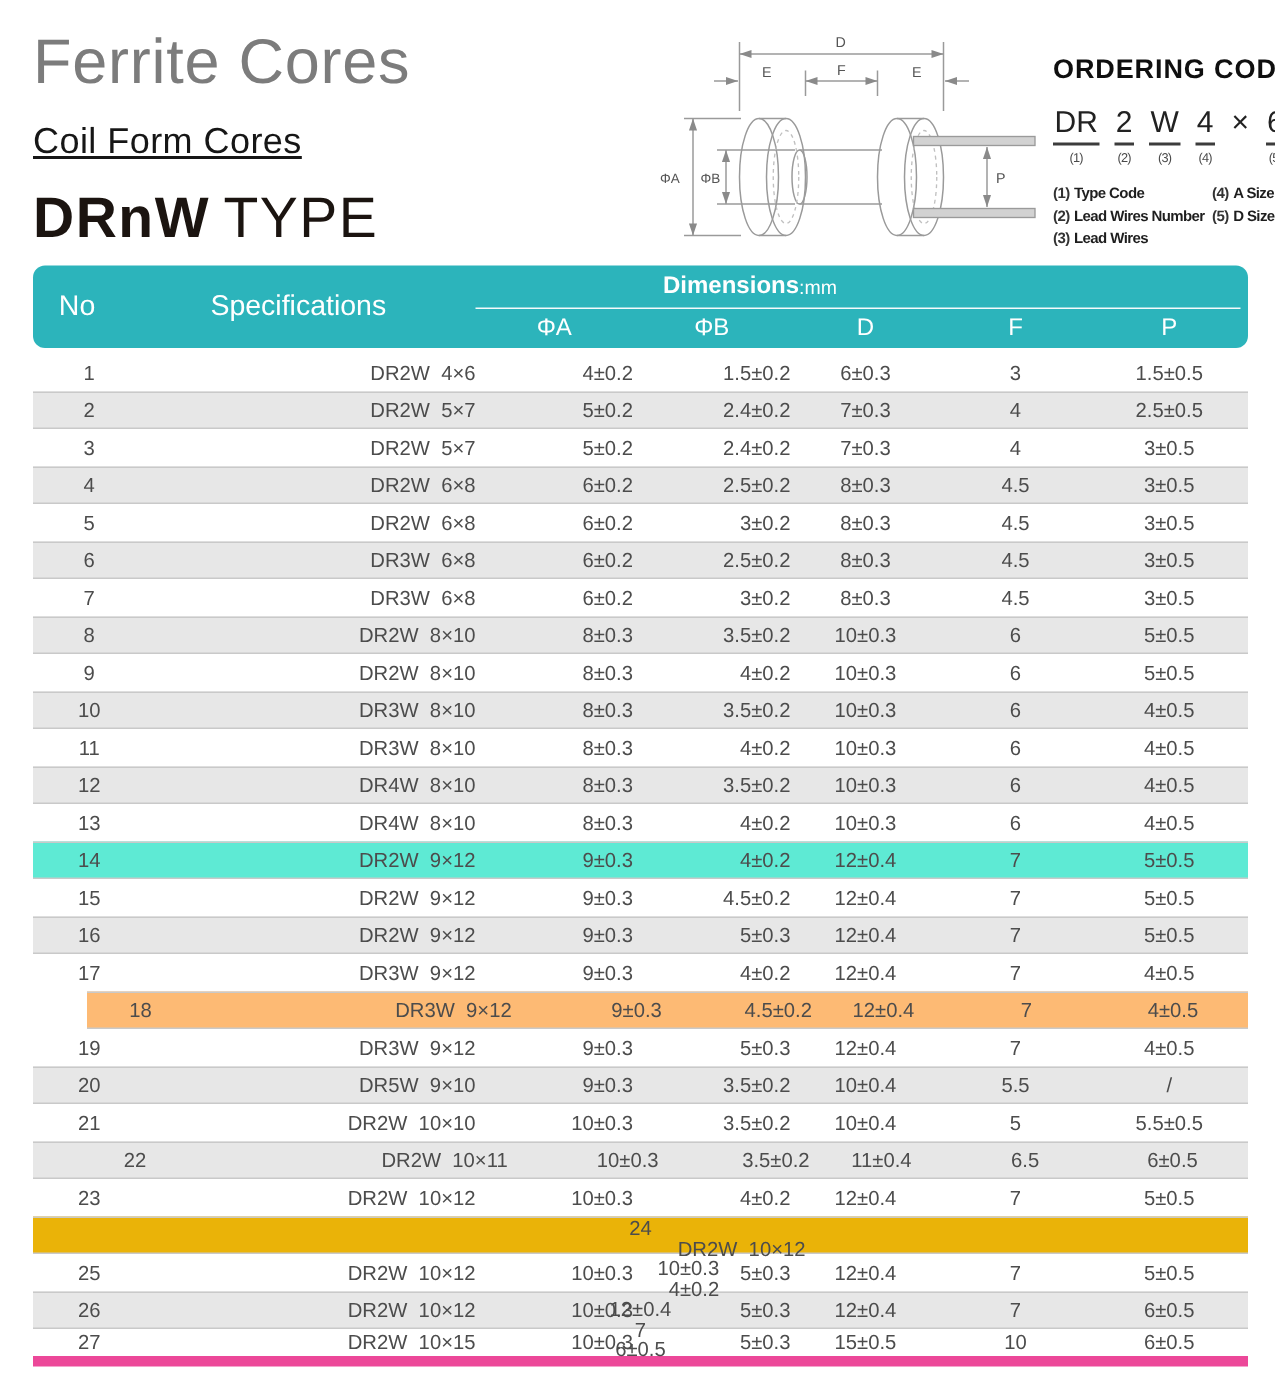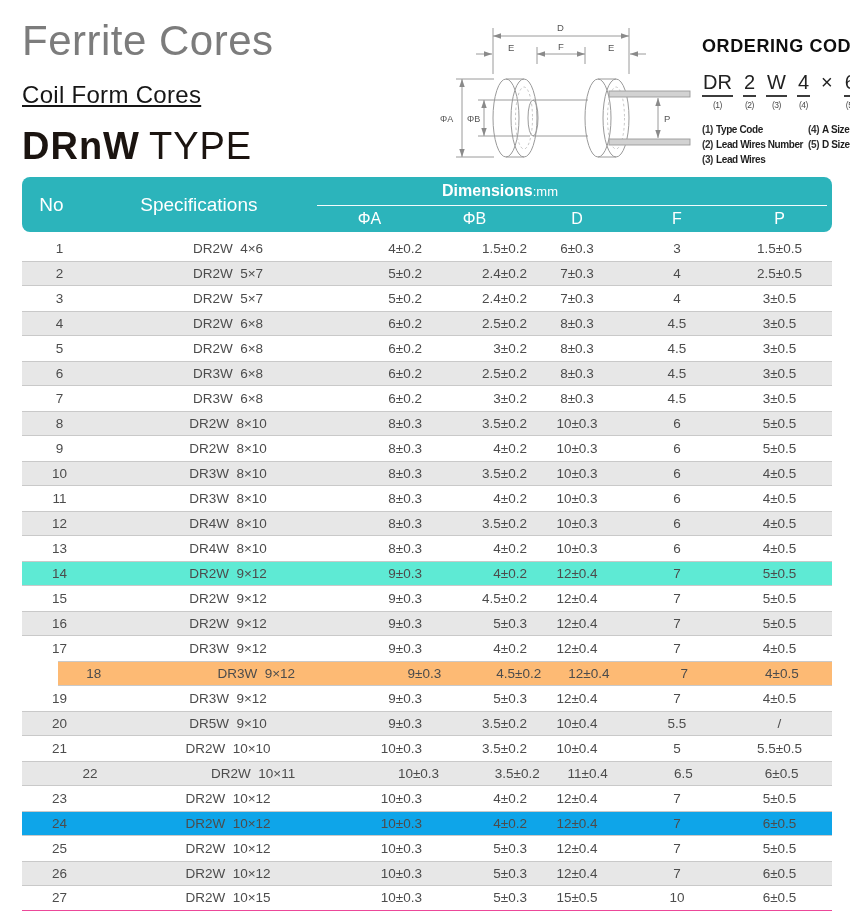--- a/index.html
+++ b/index.html
@@ -36,24 +36,24 @@
   .dims-top { height:28px; display:flex; align-items:center; justify-content:center; padding-right:149px; }
   .dims-title { font-size:16px; font-weight:bold; }
   .dims-unit { font-size:13px; font-weight:400; }
   .dims-line { height:1px; background:rgba(255,255,255,0.95); margin:0 5px 0 0; }
   .dims-cols { flex:1; display:flex; align-items:center; }
   .dc { text-align:center; font-size:16px; }
   .dc1,.dc2 { width:105px; } .dc3,.dc4 { width:100px; } .dc5 { width:105px; }
 
   .tbody { margin-top:4px; }
   .trow { display:flex; align-items:center; height:25px; font-size:13.5px; color:#4c4c4c; background:#fff; }
-  .trow:last-child { border-bottom:1px solid #ec4899; }
+  .trow:last-child { border-bottom:7px solid #ec4899; }
   .cell { line-height:1; }
   .c-no   { width:75px; text-align:center; }
-  .c-spec { width:220px; text-align:center; padding-left:42px; white-space:pre; }
+  .c-spec { width:220px; text-align:right; padding-left:42px; white-space:pre; }
   .c-a,.c-b { width:105px; text-align:right; }
   .c-d,.c-f { width:100px; text-align:center; }
   .c-p { width:105px; text-align:center; }
 
   
   .dim-label { fill:#555; font-size:9.5px; font-family:"Liberation Sans",sans-serif; }
   .dim-label-sm { fill:#555; font-size:9px; font-family:"Liberation Sans",sans-serif; }
 </style>
 </head>
 <body>
@@ -397,21 +397,21 @@
   </div>
       <div class="trow">
     <div class="cell c-no">23</div>
     <div class="cell c-spec">DR2W  10×12</div>
     <div class="cell c-a">10±0.3</div>
     <div class="cell c-b">4±0.2</div>
     <div class="cell c-d">12±0.4</div>
     <div class="cell c-f">7</div>
     <div class="cell c-p">5±0.5</div>
   </div>
-      <div class="trow" style="background: #0ea5e9; border-top: 1px solid rgb(201, 201, 201); border-bottom: 1px solid rgb(201, 201, 201);">
+      <div class="trow" style="background: #eab308; border-top: 1px solid rgb(201, 201, 201); border-bottom: 1px solid rgb(201, 201, 201); flex-direction: column;">
     <div class="cell c-no">24</div>
     <div class="cell c-spec">DR2W  10×12</div>
     <div class="cell c-a">10±0.3</div>
     <div class="cell c-b">4±0.2</div>
     <div class="cell c-d">12±0.4</div>
     <div class="cell c-f">7</div>
     <div class="cell c-p">6±0.5</div>
   </div>
       <div class="trow">
     <div class="cell c-no">25</div>

